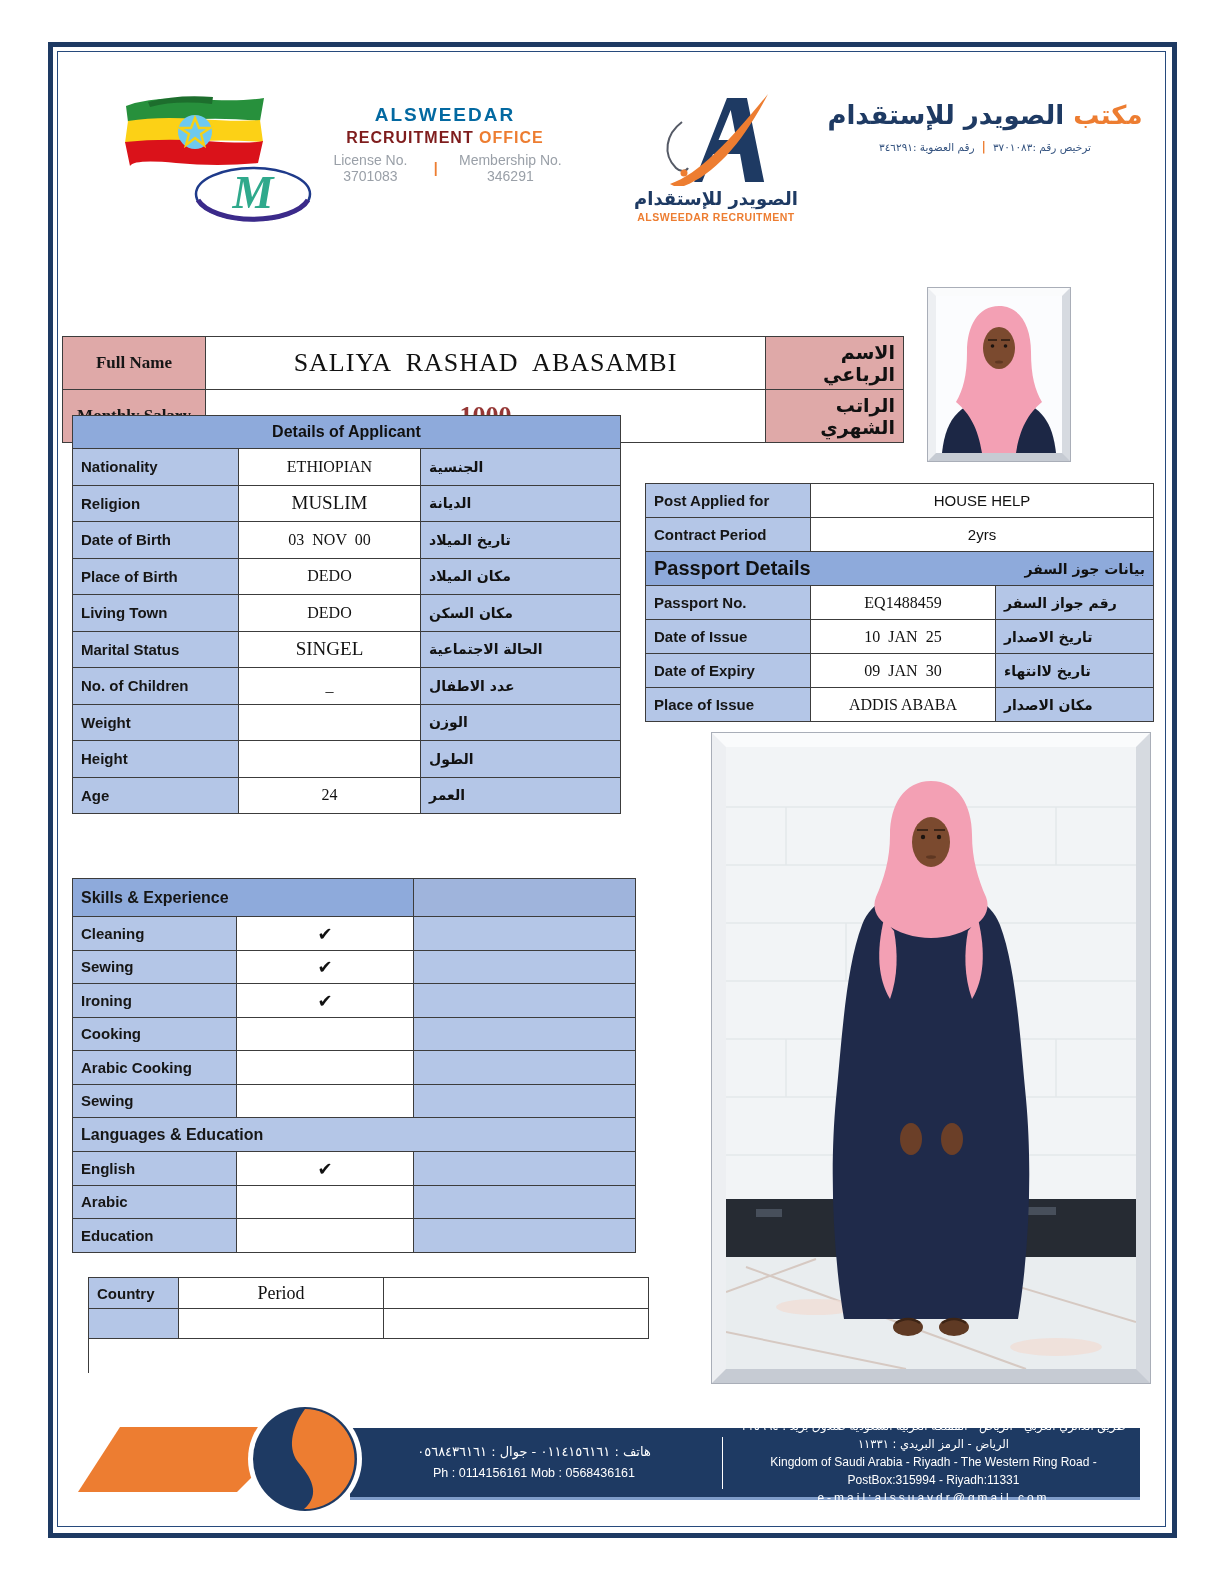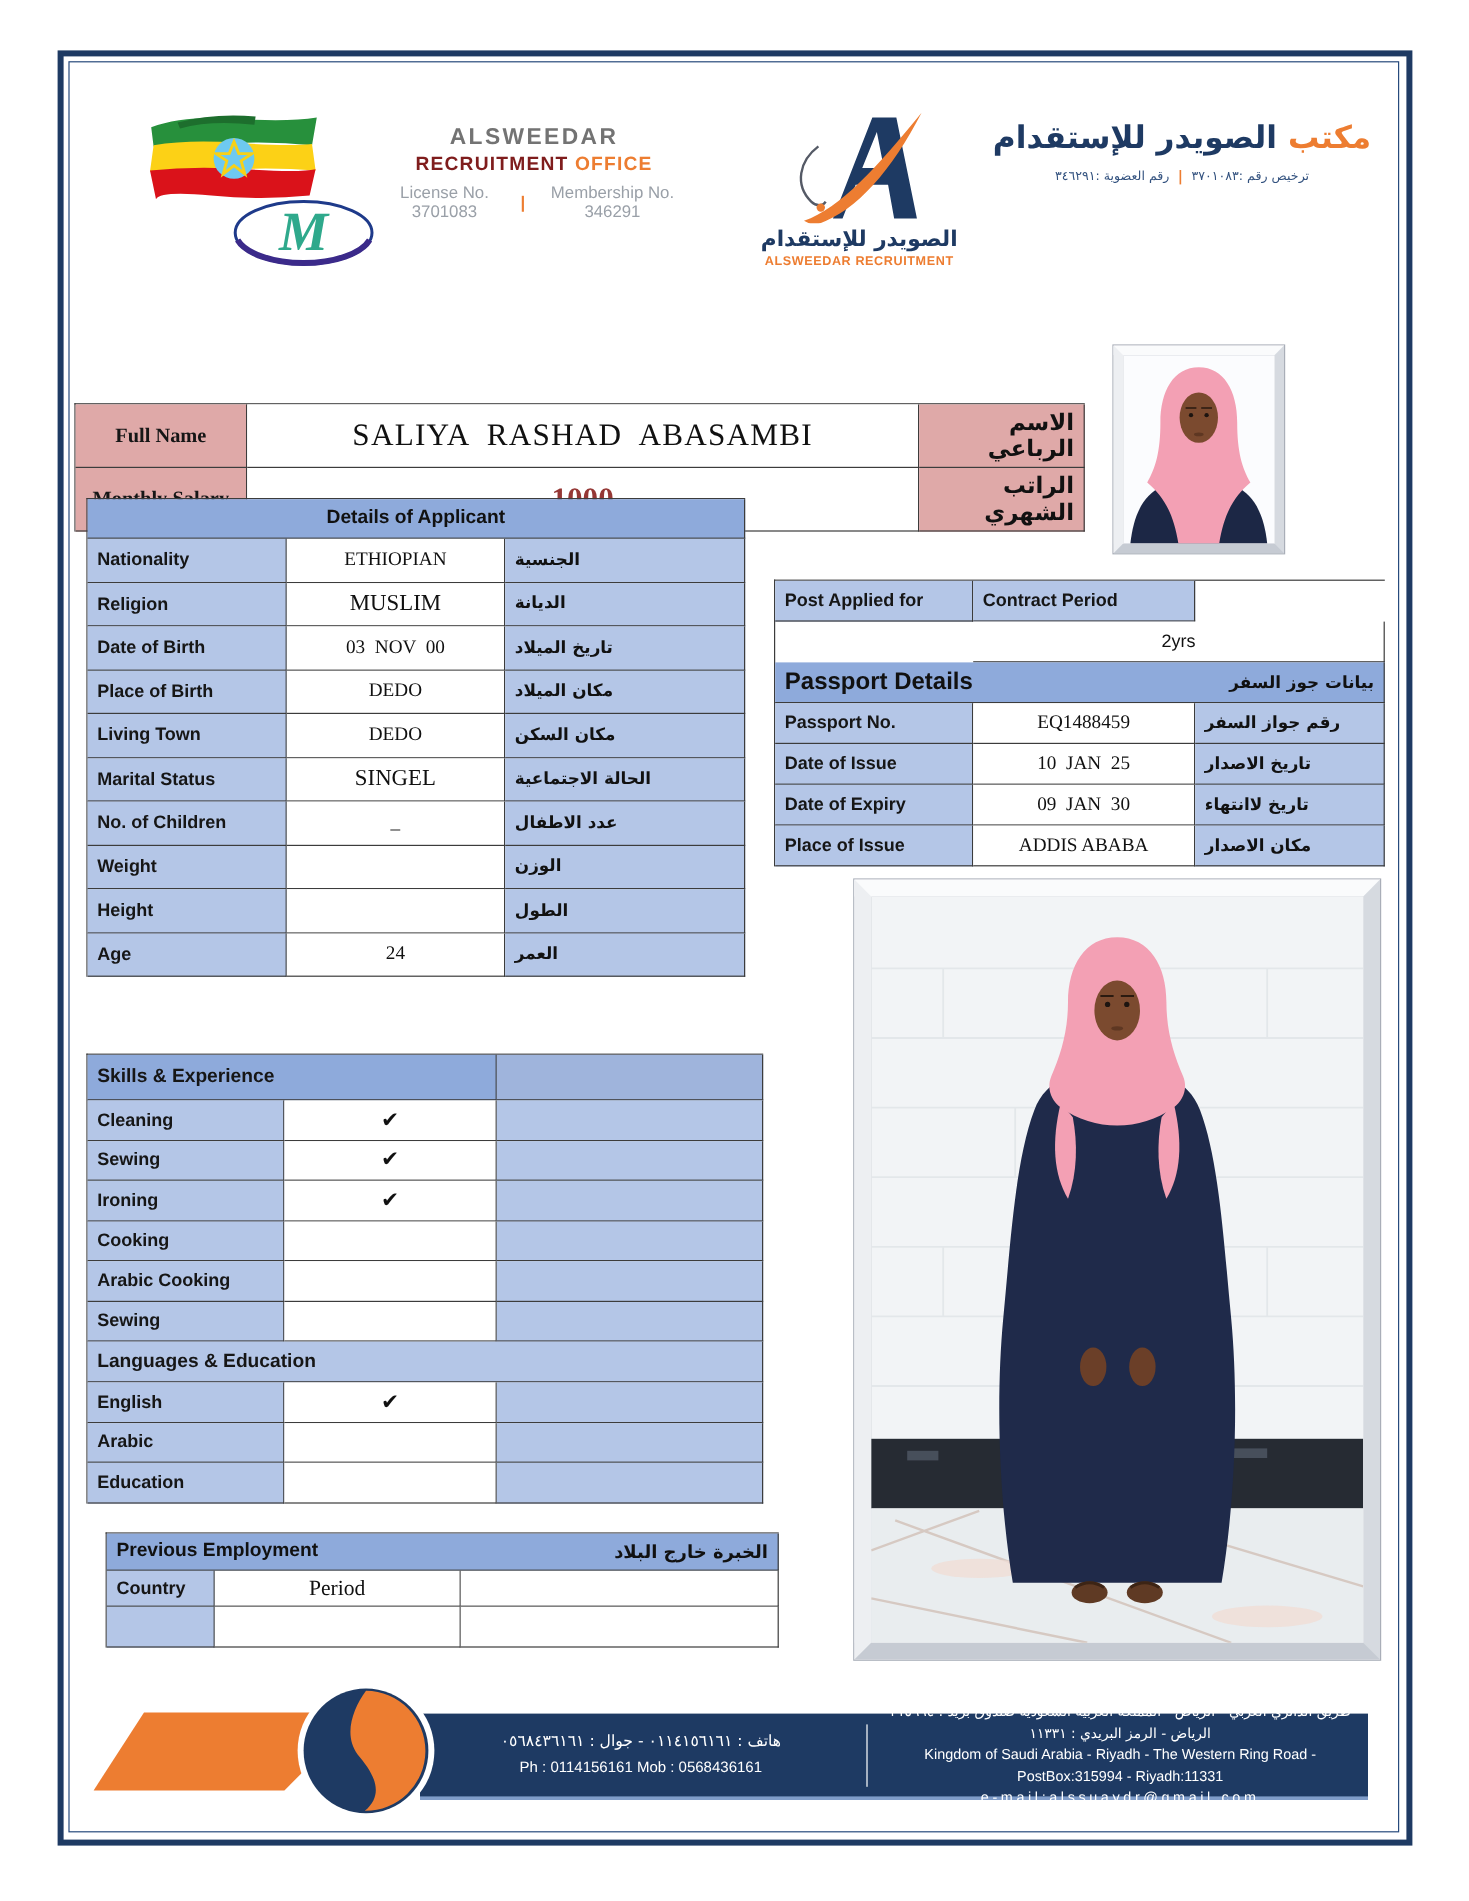--- a/index.html
+++ b/index.html
@@ -6,21 +6,21 @@
   #page{position:relative;width:1224px;height:1584px;background:#fff;overflow:hidden;
         font-family:"Liberation Sans",sans-serif;color:#111;}
   .abs{position:absolute;}
 
   
   #border-outer{left:48px;top:42px;width:1129px;height:1496px;border:5px solid #1e3a63;box-sizing:border-box;}
   #border-inner{left:57px;top:51px;width:1109px;height:1476px;border:1.5px solid #274a7c;box-sizing:border-box;}
 
   
   #office-block{left:312px;top:104px;width:266px;text-align:center;}
-  .office-l1{font-size:19px;font-weight:bold;color:#737373;letter-spacing:2px;}
+  .office-l1{font-size:19px;font-weight:bold;color:#0369a1;letter-spacing:2px;}
   .office-l2{font-size:16px;font-weight:bold;letter-spacing:1px;margin-top:3px;}
   .office-l2 .navy{color:#7f1d1d;} .orange{color:#ed7d31;}
   .office-lic{font-size:14px;color:#9aa0a8;margin-top:5px;display:flex;justify-content:center;gap:5px;align-items:center;}
   .office-lic .pipe{color:#ed7d31;font-weight:bold;}
 
   #a-logo-block{left:626px;top:88px;width:180px;text-align:center;}
   .a-arabic{font-family:"DejaVu Sans",sans-serif;direction:rtl;font-weight:bold;font-size:18px;color:#1e3a63;margin-top:-2px;}
   .a-english{font-size:10.5px;font-weight:bold;color:#ed7d31;letter-spacing:.5px;margin-top:2px;}
 
   #right-header{left:815px;top:100px;width:340px;text-align:center;}
@@ -211,20 +211,21 @@
     <div class="c val"></div>
     <div class="c blue ar">الطول</div>
 
     <div class="c blue lbl">Age</div>
     <div class="c val">24</div>
     <div class="c blue ar">العمر</div>
   </div>
 
   <div class="abs t" id="tbl-app">
     <div class="c blue lbl">Post Applied for</div>
+    <div class="c val sans-val span23">HOUSE HELP</div>
 
     <div class="c blue lbl">Contract Period</div>
     <div class="c val sans-val span23">2yrs</div>
 
     <div class="c hdr span3 pass-hdr">
       <span class="en">Passport Details</span>
       <span class="arr">بيانات جوز السفر</span>
     </div>
 
     <div class="c blue lbl">Passport No.</div>
@@ -316,24 +317,20 @@
       <ellipse cx="205" cy="110" rx="5" ry="1.8" fill="#5e3722"></ellipse>
       <ellipse cx="185" cy="392" rx="11" ry="16" fill="#6b3f28"></ellipse>
       <ellipse cx="226" cy="392" rx="11" ry="16" fill="#6b3f28"></ellipse>
       <ellipse cx="182" cy="580" rx="15" ry="9" fill="#5f3a24"></ellipse>
       <ellipse cx="228" cy="580" rx="15" ry="9" fill="#5f3a24"></ellipse>
       <path d="M170,576 Q182,568 194,576 M216,576 Q228,568 240,576" stroke="#3c2415" stroke-width="2.5" fill="none"></path>
     </svg>
   </div>
 
   <div class="abs t" id="tbl-prev">
-    <div class="c hdr span3 prev-hdr">
-      <span class="en">Previous Employment</span>
-      <span class="arr">الخبرة خارج البلاد</span>
-    </div>
     <div class="c blue lbl">Country</div>
     <div class="c val" style="font-size:18px;">Period</div>
     <div class="c"></div>
     <div class="c blue"></div>
     <div class="c"></div>
     <div class="c"></div>
   </div>
 
   <div class="abs" id="footer-bar">
     <div class="bar-left">

